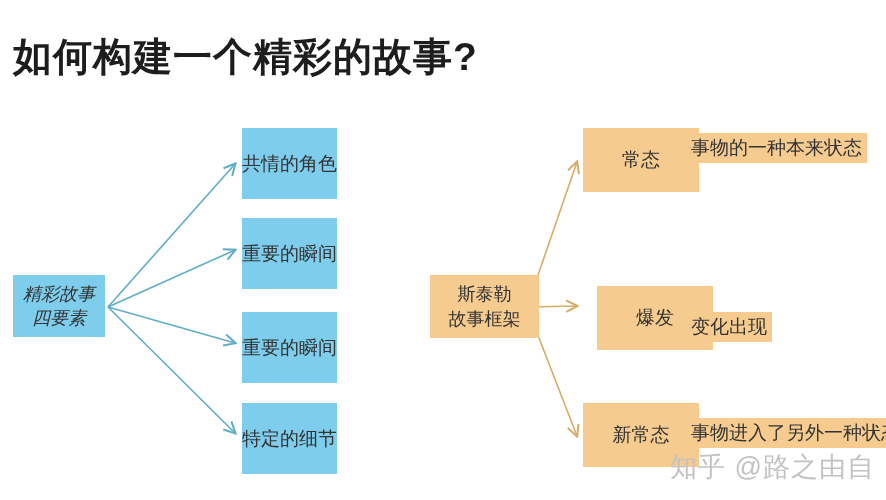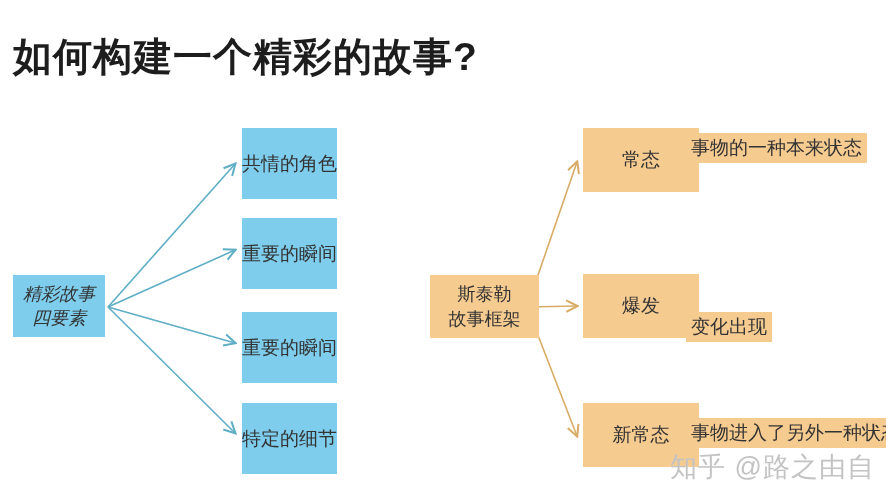--- a/index.html
+++ b/index.html
@@ -41,21 +41,21 @@
   .node.orange{background:var(--orange-box);}
   .root-left{left:13px;top:275px;width:92px;height:62px;font-size:18px;font-style:italic;}
   .child-left{left:242px;width:95px;height:71px;}
   .child-left.c0{top:128px;}
   .child-left.c1{top:218px;}
   .child-left.c2{top:312px;}
   .child-left.c3{top:403px;}
   .root-right{left:430px;top:275px;width:109px;height:63px;font-size:18px;}
   .child-right{left:583px;width:116px;height:64px;justify-content:center;}
   .child-right.r0{top:128px;}
-  .child-right.r1{top:274px;}
+  .child-right.r1{top:286px;margin-left:14px;}
   .child-right.r2{top:403px;}
   .note{
     position:absolute;left:686px;
     background:var(--orange-box);
     color:var(--ink);
     font-size:19px;font-weight:500;
     padding:2px 5px;
     white-space:nowrap;
   }
   .note.n0{top:133px;}

